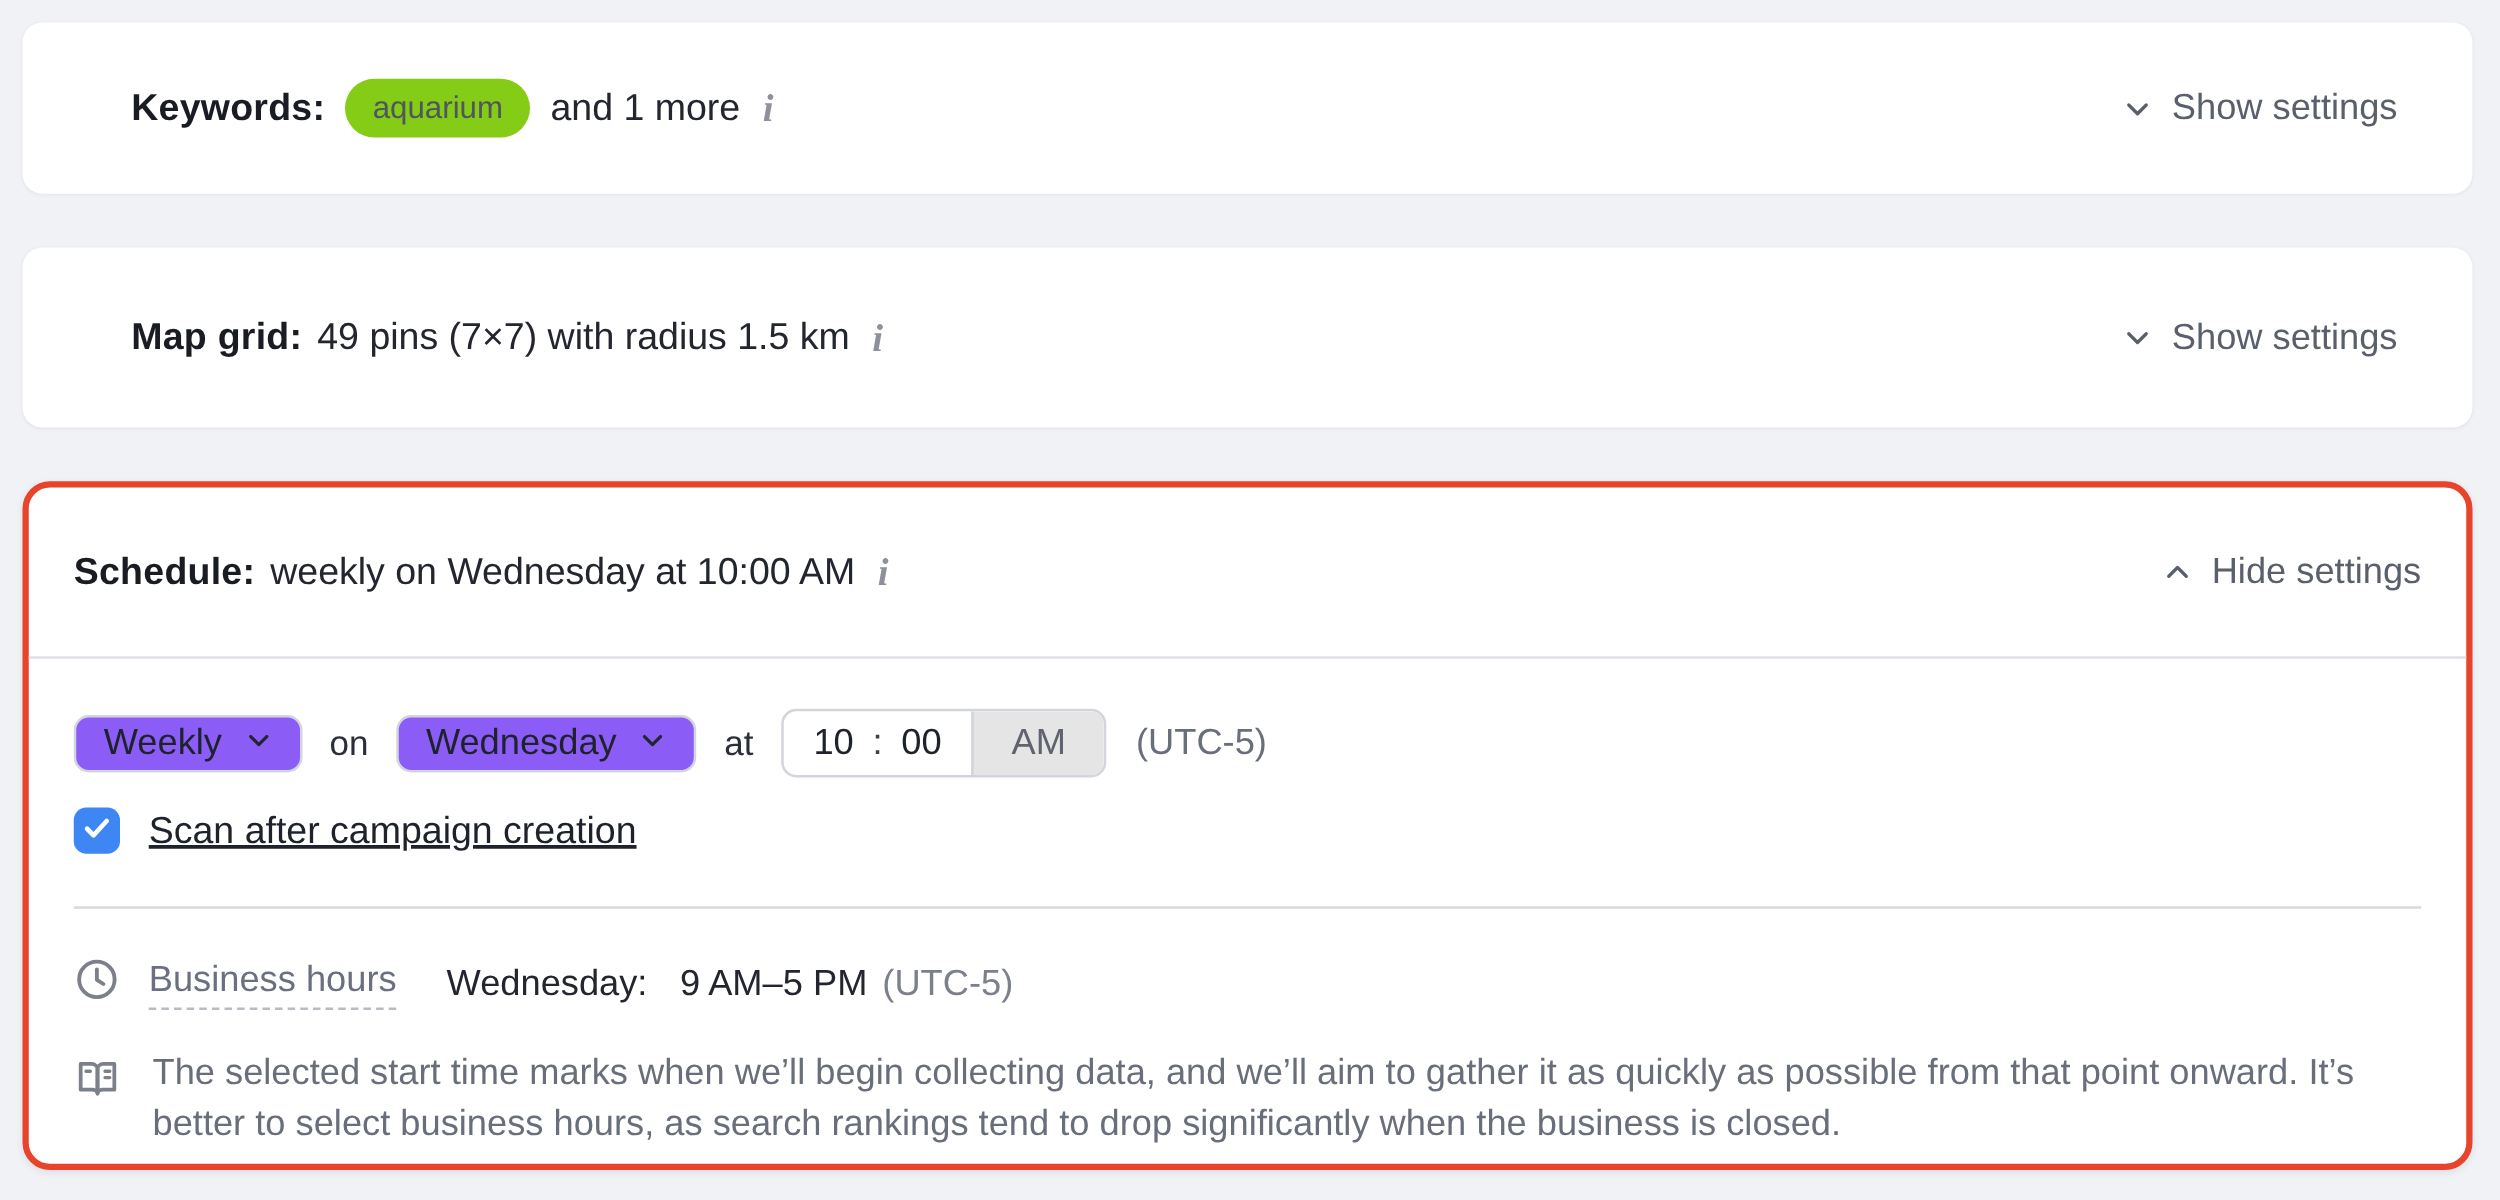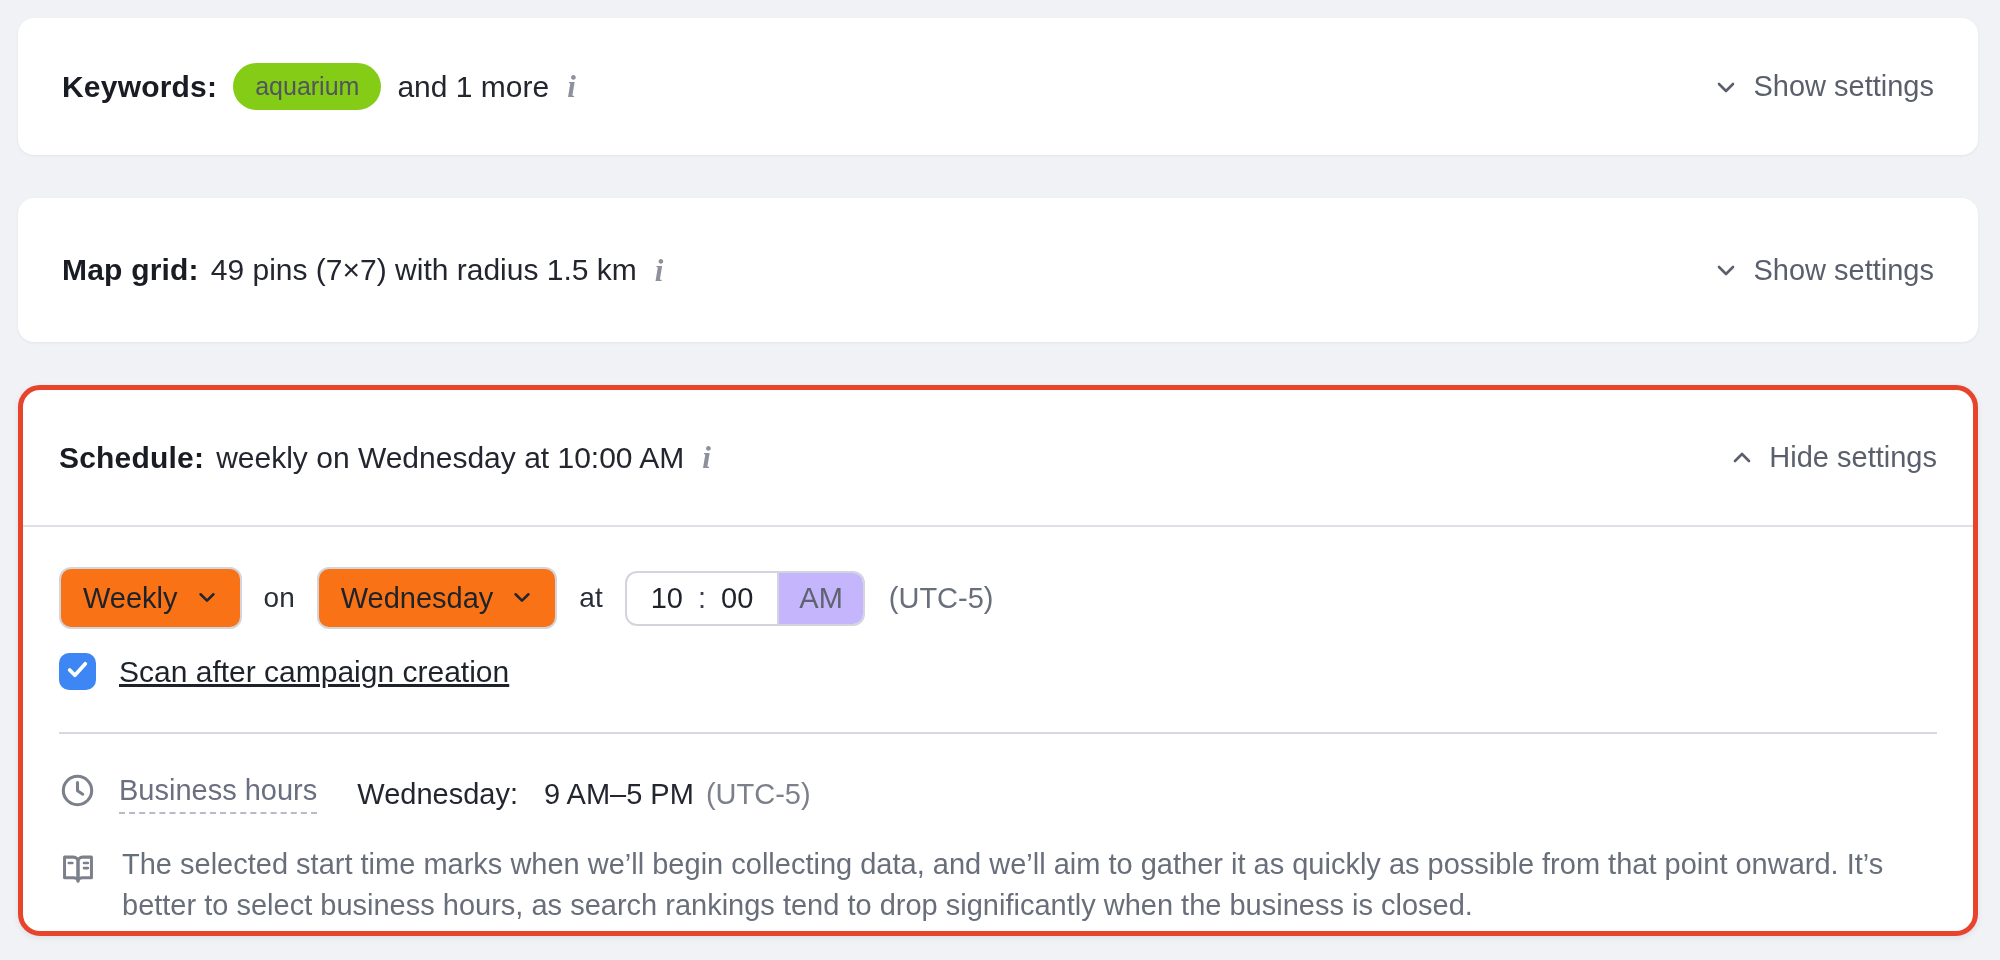--- a/index.html
+++ b/index.html
@@ -20,21 +20,22 @@
   }
   .card1 { top:18px;  height:137px; }
   .card2 { top:198px; height:144px; }
   .card3 { top:385px; height:551px; border:5px solid #e8432b; border-radius:22px; box-shadow:0 2px 6px rgba(16,24,40,.08); }
 
   .row {
     height:100%;
     display:flex;
     align-items:center;
     justify-content:space-between;
-    padding:0 44px;
+    padding:0 60px;
+    margin-left:27px;
   }
   .left { display:flex; align-items:center; }
   .title { font-weight:700; font-size:30px; color:#191c23; letter-spacing:.2px; }
   .summary { font-size:30px; color:#23262f; margin-left:12px; }
   .chip {
     background:#84cc16;
     color:#51555e;
     border-radius:999px;
     padding:9px 22px;
     font-size:25px;
@@ -77,26 +78,26 @@
   .divider-inset { height:2px; background:#d6d9de; margin:42px 36px 0; }
 
   .controls {
     margin:40px 36px 0;
     display:flex;
     align-items:center;
     gap:20px;
     font-size:29px;
   }
   .select-btn {
-    height:62px;
+    height:46px;
     display:flex;
     align-items:center;
     gap:18px;
     padding:0 22px;
-    background:#f97316;
+    background:#8b5cf6;
     border:2px solid #d2d5dc;
     border-radius:12px;
     font-family:"Liberation Sans", sans-serif;
     font-size:29px;
     color:#1e222b;
     cursor:pointer;
   }
   .joiner { color:#2a2e38; font-size:28px; padding:0 2px; }
   .time-group {
     height:55px;
@@ -111,22 +112,22 @@
     align-items:center;
     gap:15px;
     padding:0 24px;
     font-size:29px;
     color:#1e222b;
   }
   .time-colon { color:#3d414c; }
   .meridiem {
     display:flex;
     align-items:center;
-    padding:0 20px;
-    background:#c4b5fd;
+    padding:0 30px;
+    background:#e5e5e5;
     border:none;
     border-left:2px solid #d2d5dc;
     font-family:"Liberation Sans", sans-serif;
     font-size:29px;
     color:#5e636f;
     cursor:pointer;
   }
   .tz { color:#696e7b; font-size:29px; margin-left:4px; }
 
   .checkbox-row {

